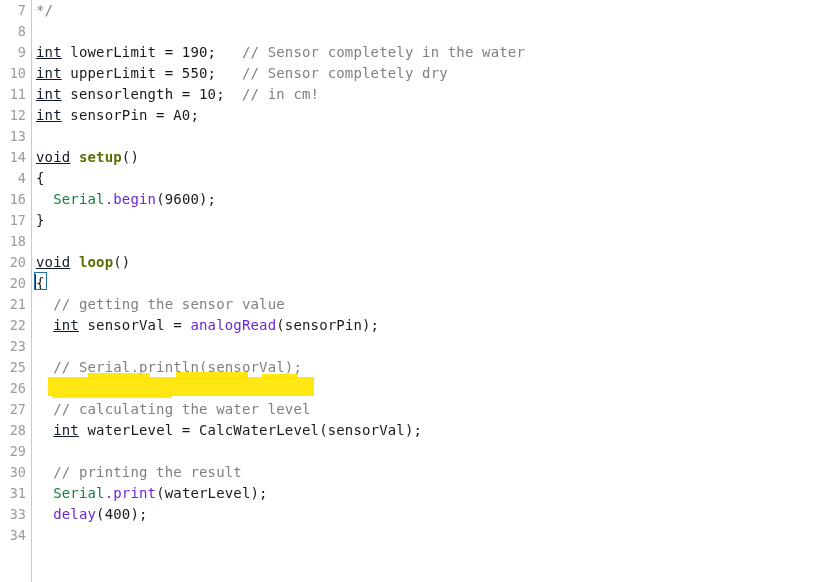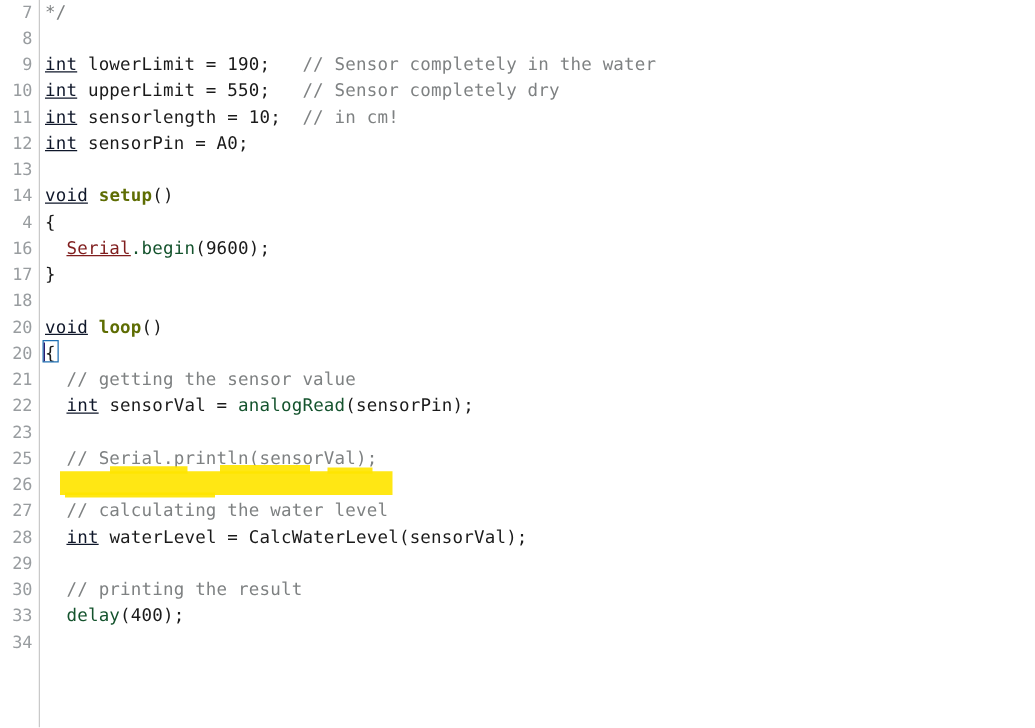--- a/index.html
+++ b/index.html
@@ -70,22 +70,22 @@
     position: absolute;
     left: 36px;
     top: 0;
     color: #1a1a1a;
     font-size: 14px;
     letter-spacing: 0.15px;
   }
 
   
   .t-kw      { color: #0f172a; text-decoration: underline; }           
-  .t-fn      { color: #14532d; margin-top: 32px; }           
-  .t-obj     { color: #7f1d1d; text-decoration: underline; }           
+  .t-fn      { color: #6d28d9; margin-top: 32px; }           
+  .t-obj     { color: #15803d; }           
   .t-struct  { color: #5e6d03; font-weight: bold; }           
   .t-cmt     { color: #7e8182; }
   .t-str     { color: #1a1a1a; }
   .t-plain   { color: #1a1a1a; }
 
   
   .marker {
     position: absolute;
     pointer-events: none;
     background: #ffe500;
@@ -237,20 +237,24 @@
     <div class="line">
       <span class="lineno">29</span>
       <span class="code"></span>
     </div>
 
     <div class="line">
       <span class="lineno">30</span>
       <span class="code"><span class="t-plain">  </span><span class="t-cmt">// printing the result</span></span>
     </div>
 
+    <div class="line">
+      <span class="lineno">31</span>
+      <span class="code"><span class="t-plain">  </span><span class="t-obj">Serial</span><span class="t-fn">.print</span><span class="t-plain">(waterLevel);</span></span>
+    </div>
 
 
     <div class="line">
       <span class="lineno">33</span>
       <span class="code"><span class="t-plain">  </span><span class="t-fn">delay</span><span class="t-plain">(400);</span></span>
     </div>
 
     <div class="line">
       <span class="lineno">34</span>
       <span class="code"></span>

